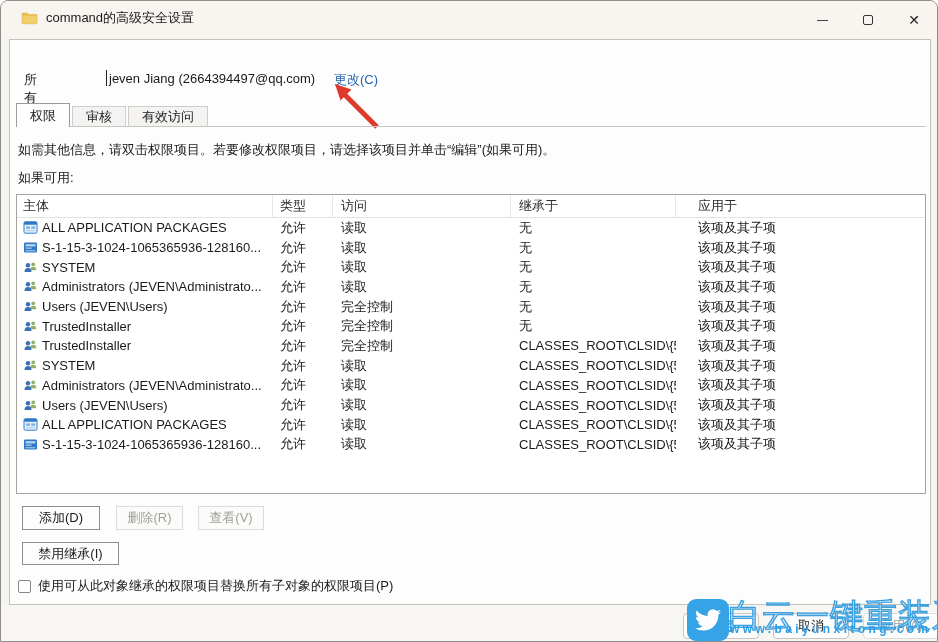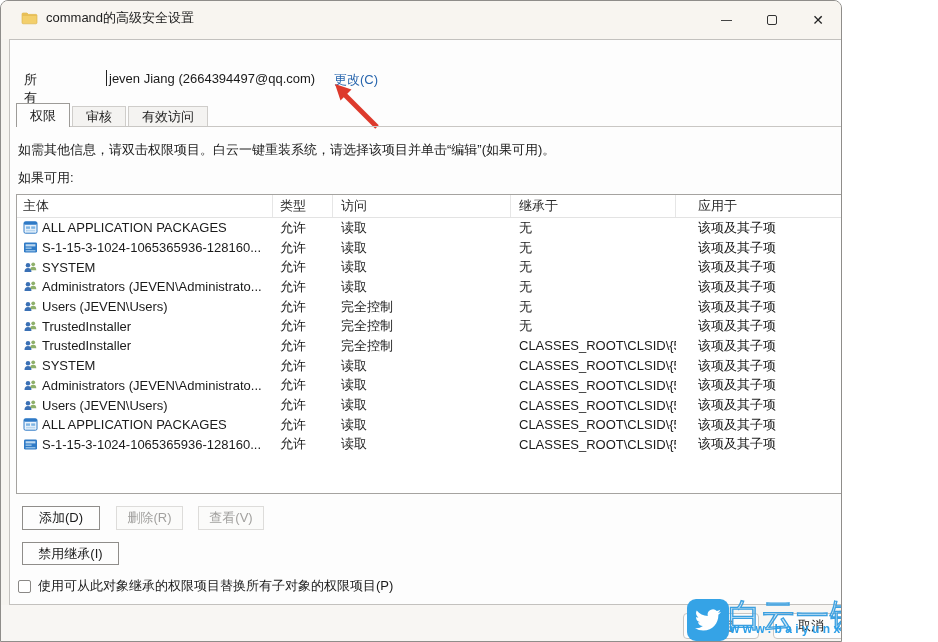--- a/index.html
+++ b/index.html
@@ -1,20 +1,20 @@
 <!DOCTYPE html>
 <html><head>
 <meta charset="utf-8">
 <style>
   * { margin:0; padding:0; box-sizing:border-box; }
   html,body { width:938px; height:642px; }
   body { font-family:"Liberation Sans","DejaVu Sans",sans-serif; font-size:13px; color:#1a1a1a; }
 
   .window {
-    position:relative; width:842px; height:642px;
+    position:relative; width:938px; height:642px;
     background:#f6f4f0; border:1px solid #8f8d8a; border-radius:8px 8px 0 0;
     overflow:hidden;
     padding-left:48px;
   }
 
   
   .titlebar { position:absolute; left:0; top:0; width:100%; height:38px; background:#f8f5f0; }
   .title-group { position:absolute; left:20px; top:8px; display:flex; align-items:center; gap:8px; }
   .title-text { font-size:13px; color:#1c1c1c; }
   .win-controls { position:absolute; right:0; top:0; height:38px; display:flex; }
@@ -157,21 +157,21 @@
         </div>
       <div class="tab">
           <span>审核</span>
         </div>
       <div class="tab">
           <span>有效访问</span>
         </div>
     </div>
     <div class="tab-underline"></div>
 
-    <div class="info-text">如需其他信息，请双击权限项目。白云一键重装系统，请选择该项目并单击“编辑”(如果可用)。</div>
+    <div class="info-text">如需其他信息，请双击权限项目。若要修改权限项目，请选择该项目并单击“编辑”(如果可用)。</div>
     <div class="entries-label">如果可用:</div>
 
     <div class="perm-table">
       <div class="t-header">
         <div class="cell col-principal">主体</div>
         <div class="cell col-type">类型</div>
         <div class="cell col-access">访问</div>
         <div class="cell col-inherited">继承于</div>
         <div class="cell col-applies">应用于</div>
       </div>

